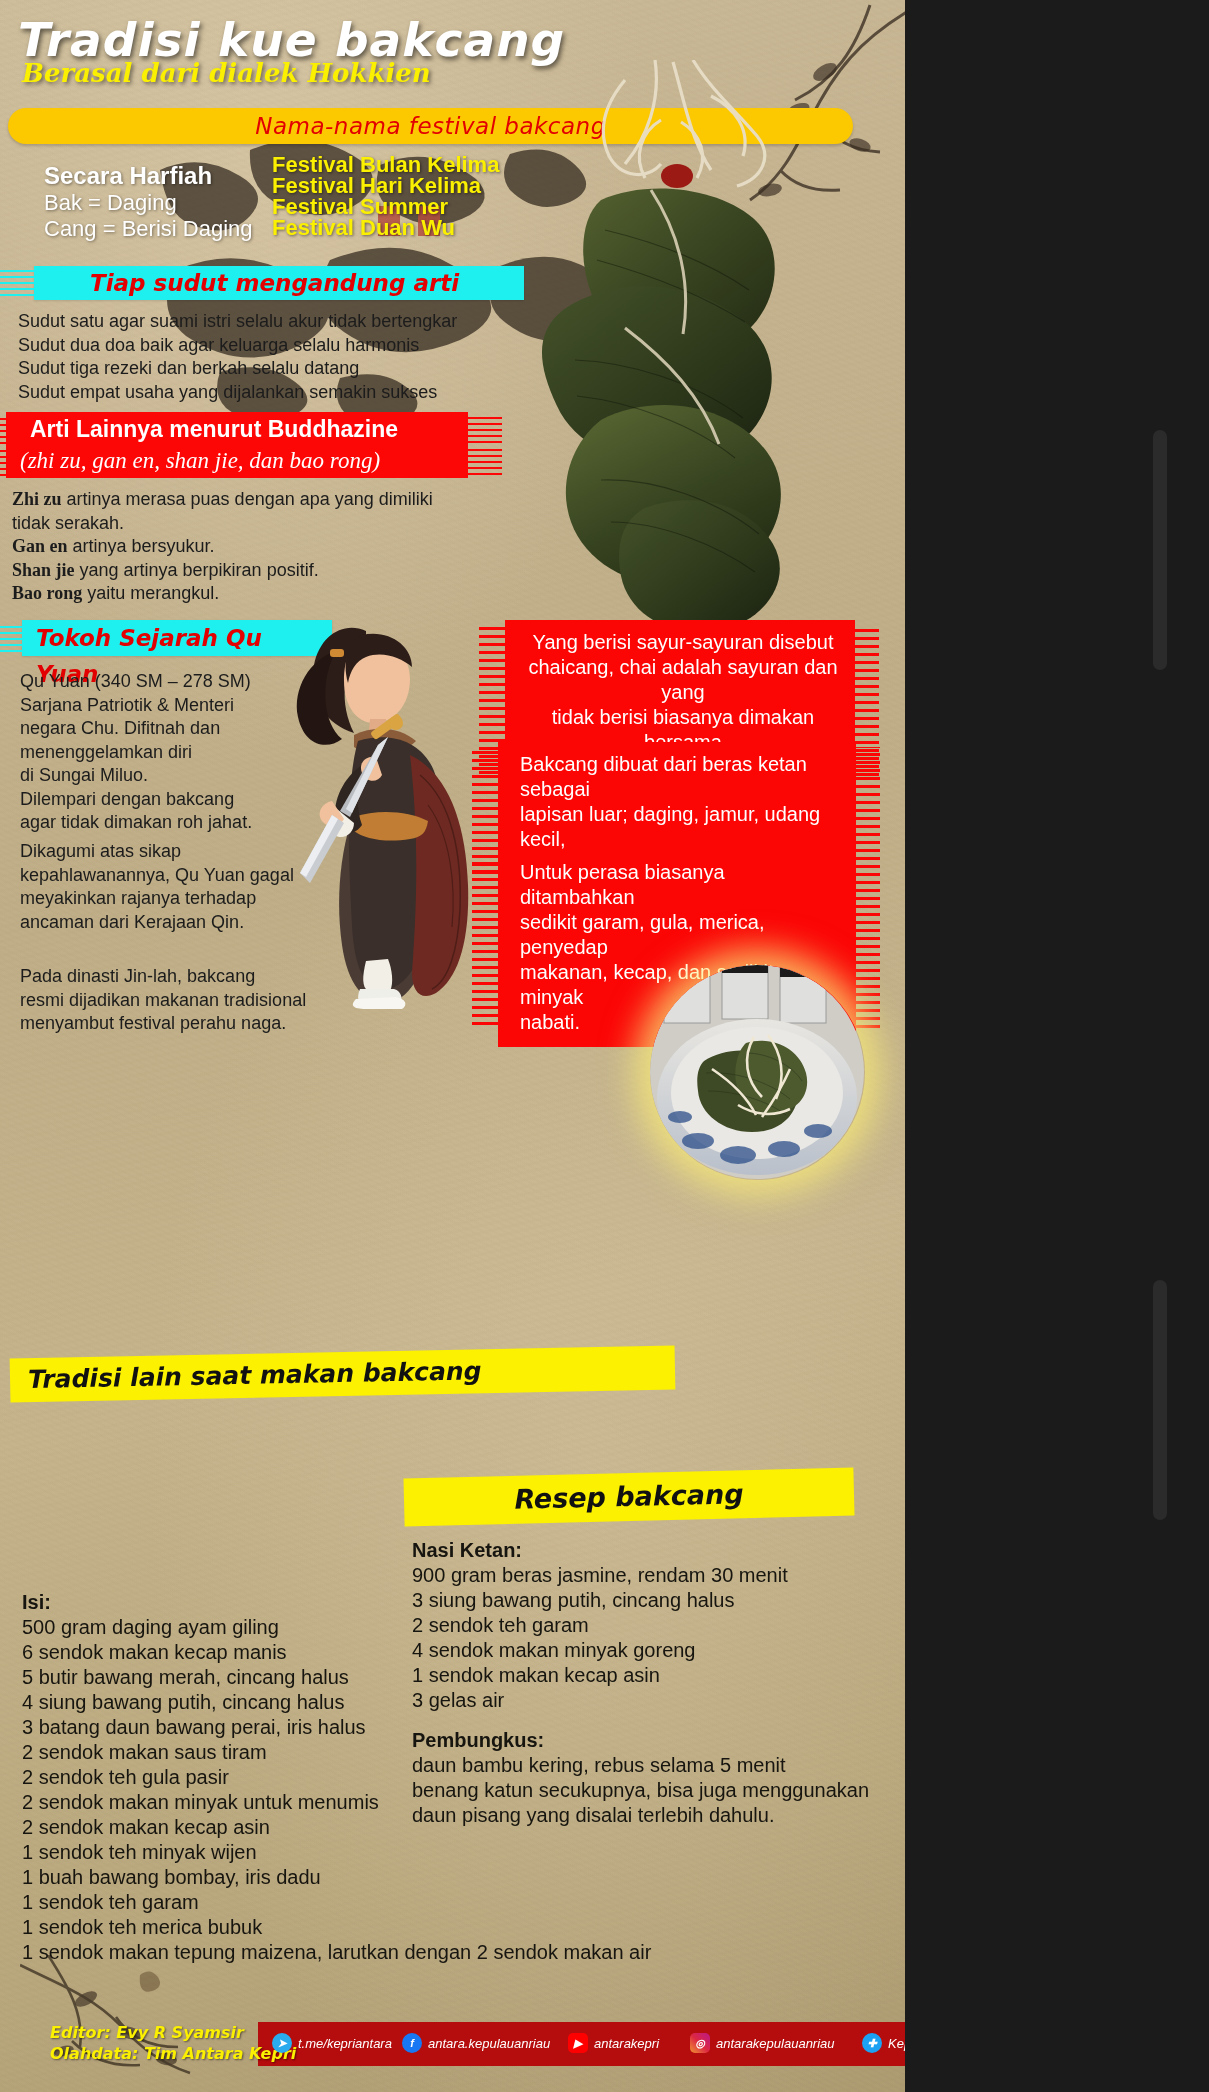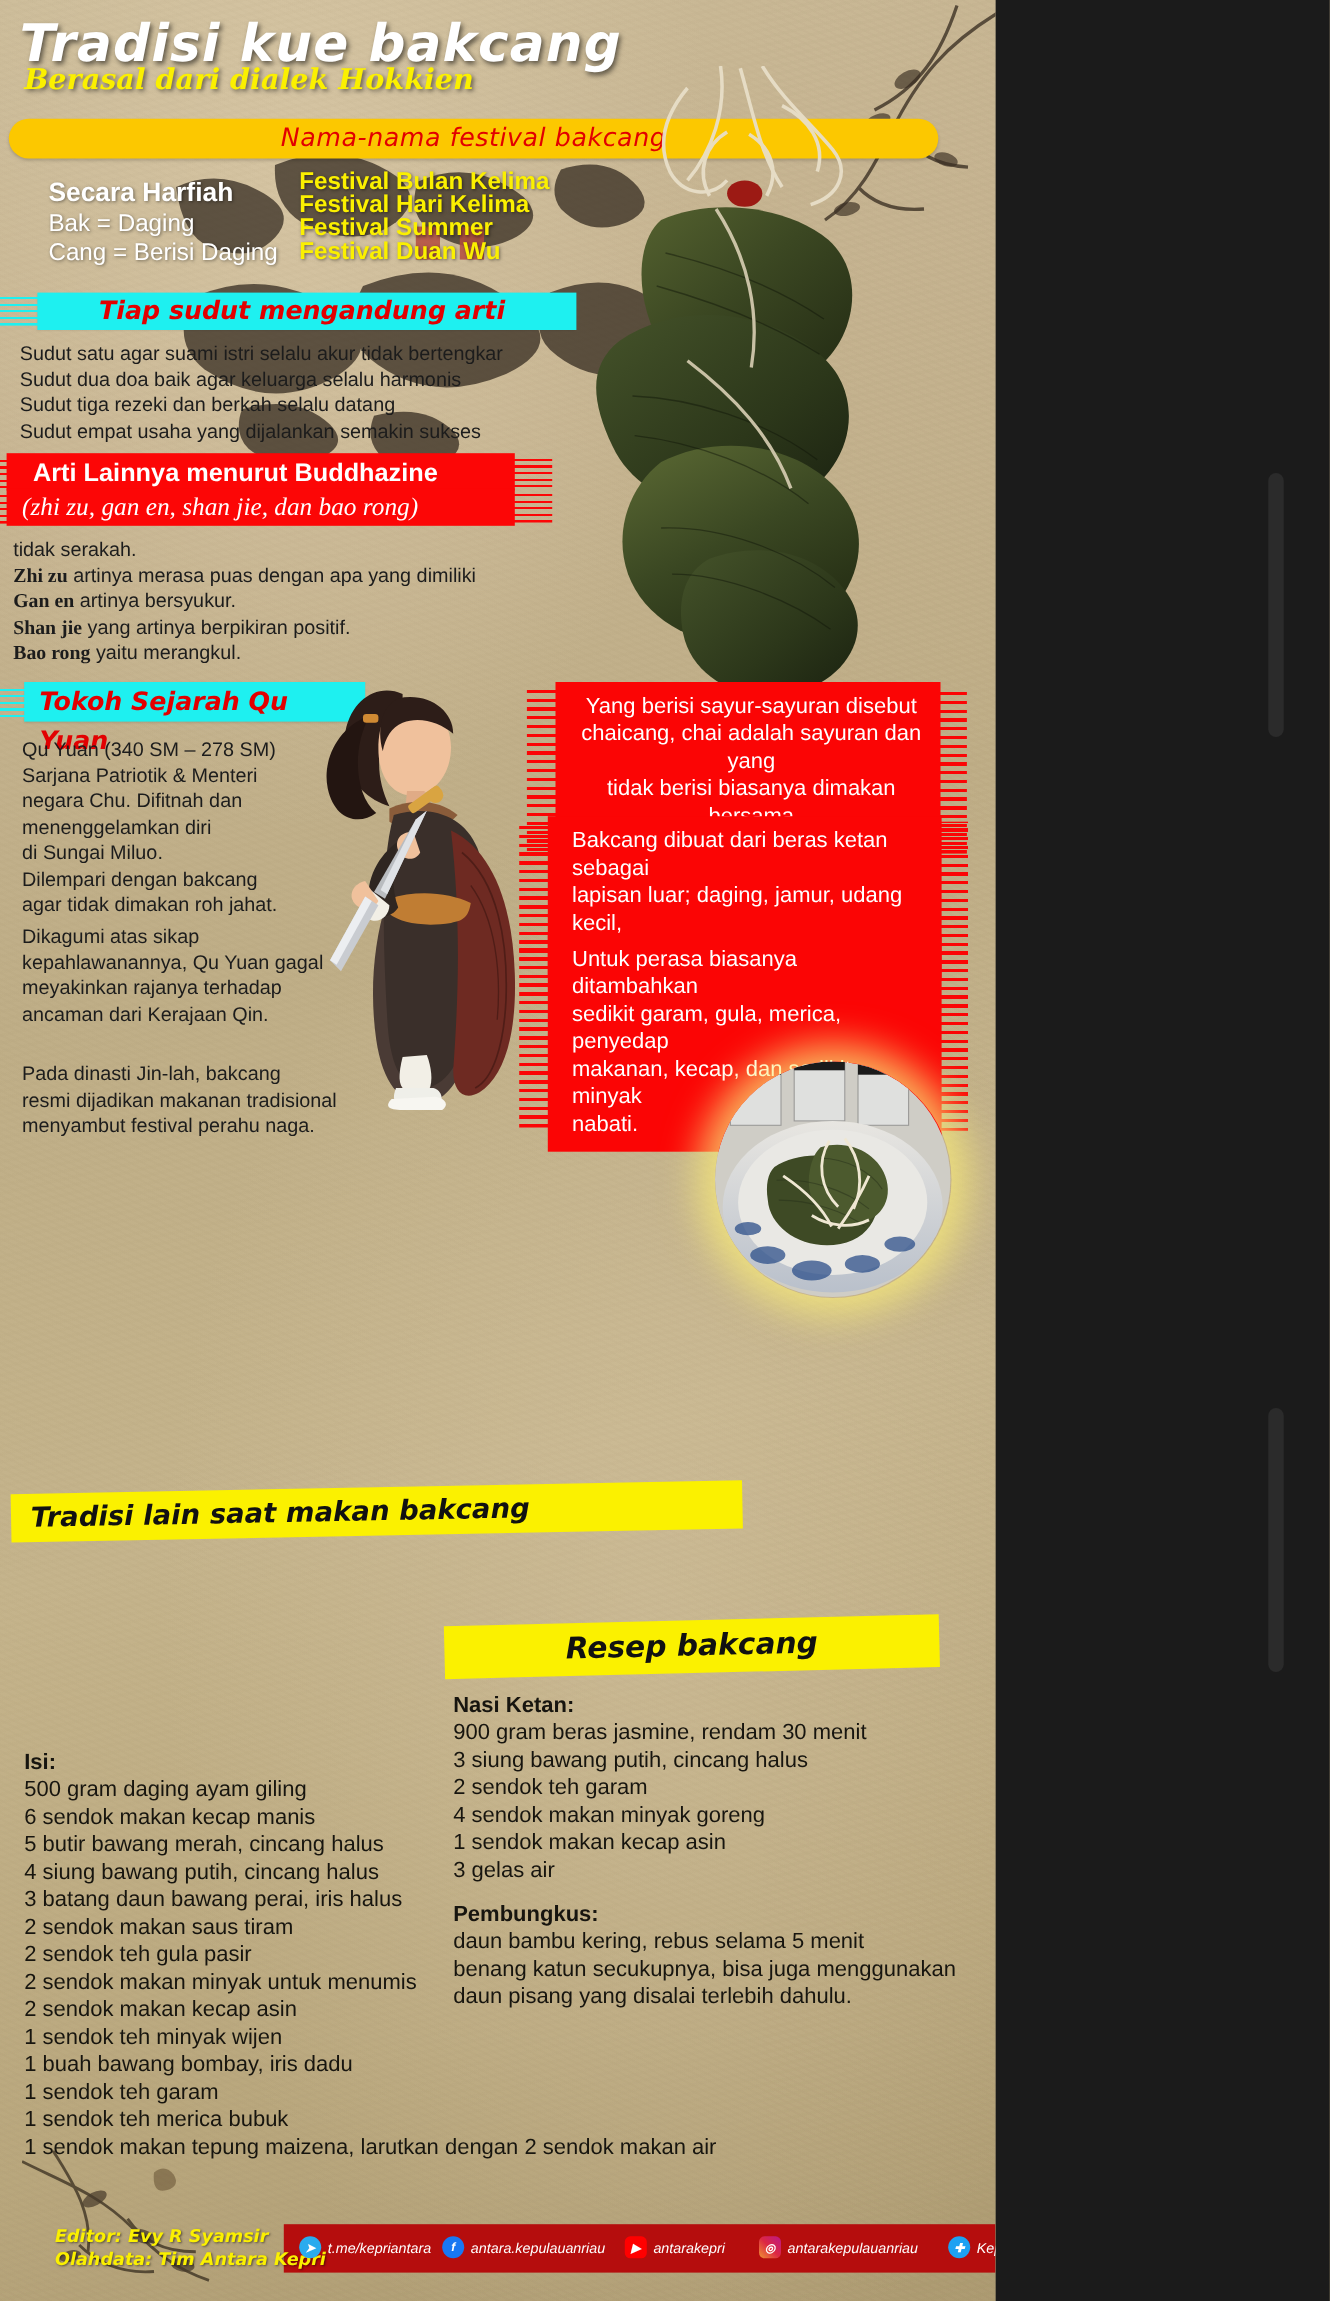--- a/index.html
+++ b/index.html
@@ -346,24 +346,24 @@
     </div>
 
     <div class="banner-red" style="left:6px; top:412px; width:462px; height:34px;">
       <div style="line-height:34px; padding-left:24px; font-size:23px; font-weight:700; color:#fff;">Arti Lainnya menurut Buddhazine</div>
     </div>
     <div class="banner-red" style="left:6px; top:444px; width:462px; height:34px;">
       <div style="line-height:34px; padding-left:14px; font-family:'Liberation Serif',serif; font-size:23px; font-style:italic; color:#fff;">(zhi zu, gan en, shan jie, dan bao rong)</div>
     </div>
 
     <div class="body-text" style="left:12px; top:488px; width:470px;">
-      <div>tidak serakah.</div>
       <div>
         <b style="font-family:'Liberation Serif',serif;">Zhi zu</b><span> artinya merasa puas dengan apa yang dimiliki</span>
       </div>
+      <div>tidak serakah.</div>
       <div>
         <b style="font-family:'Liberation Serif',serif;">Gan en</b><span> artinya bersyukur.</span>
       </div>
       <div>
         <b style="font-family:'Liberation Serif',serif;">Shan jie</b><span> yang artinya berpikiran positif.</span>
       </div>
       <div>
         <b style="font-family:'Liberation Serif',serif;">Bao rong</b><span> yaitu merangkul.</span>
       </div>
     </div>

